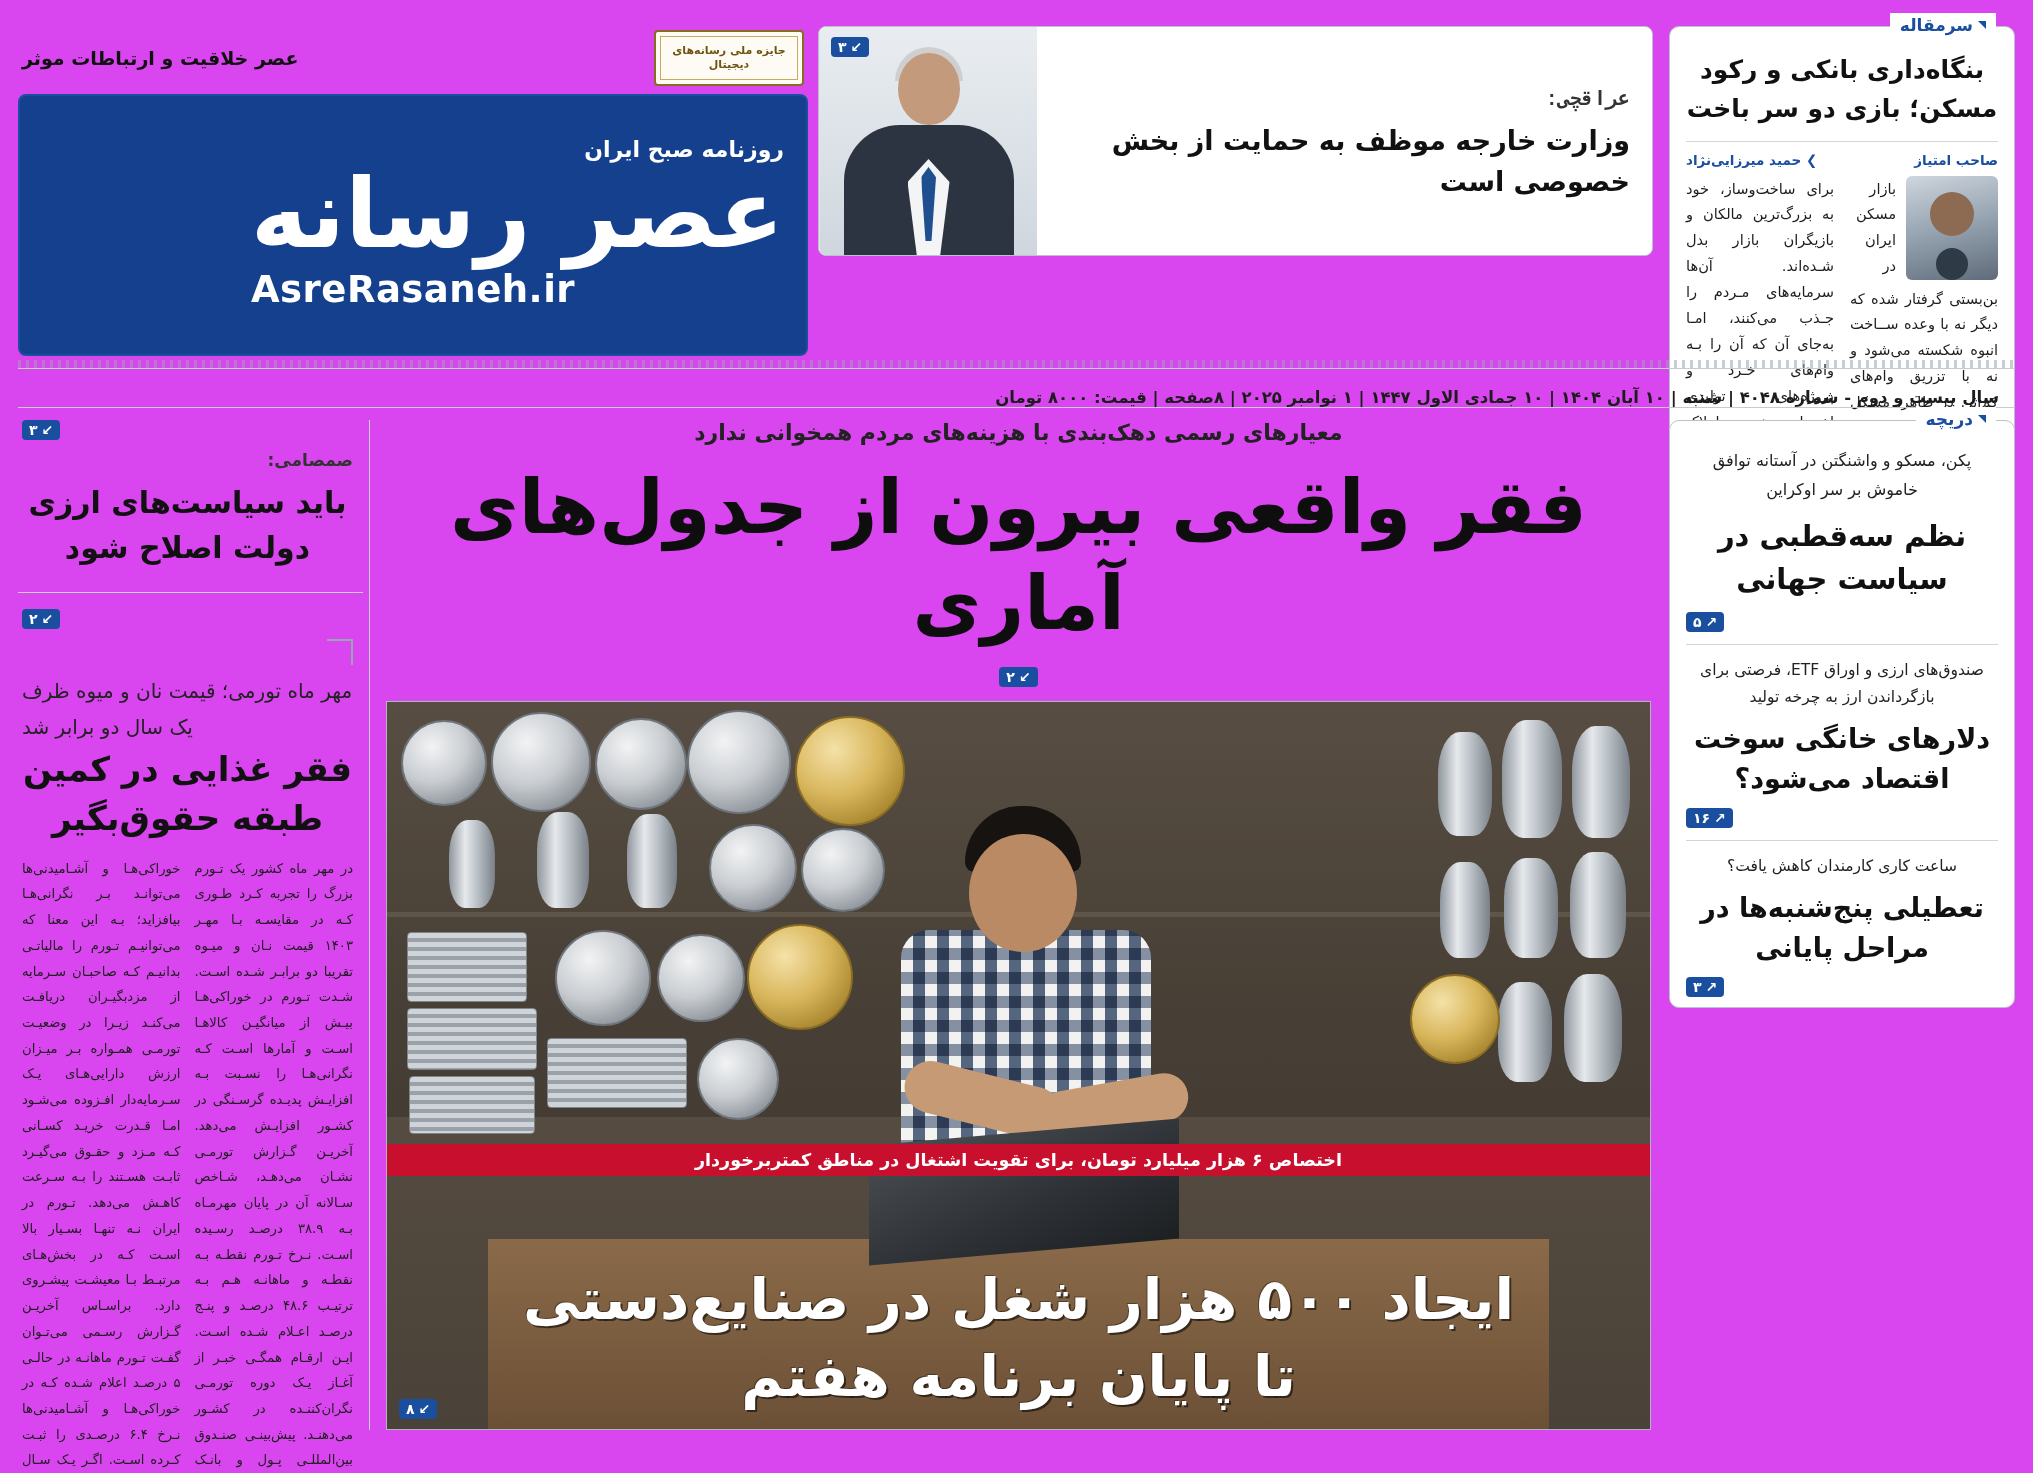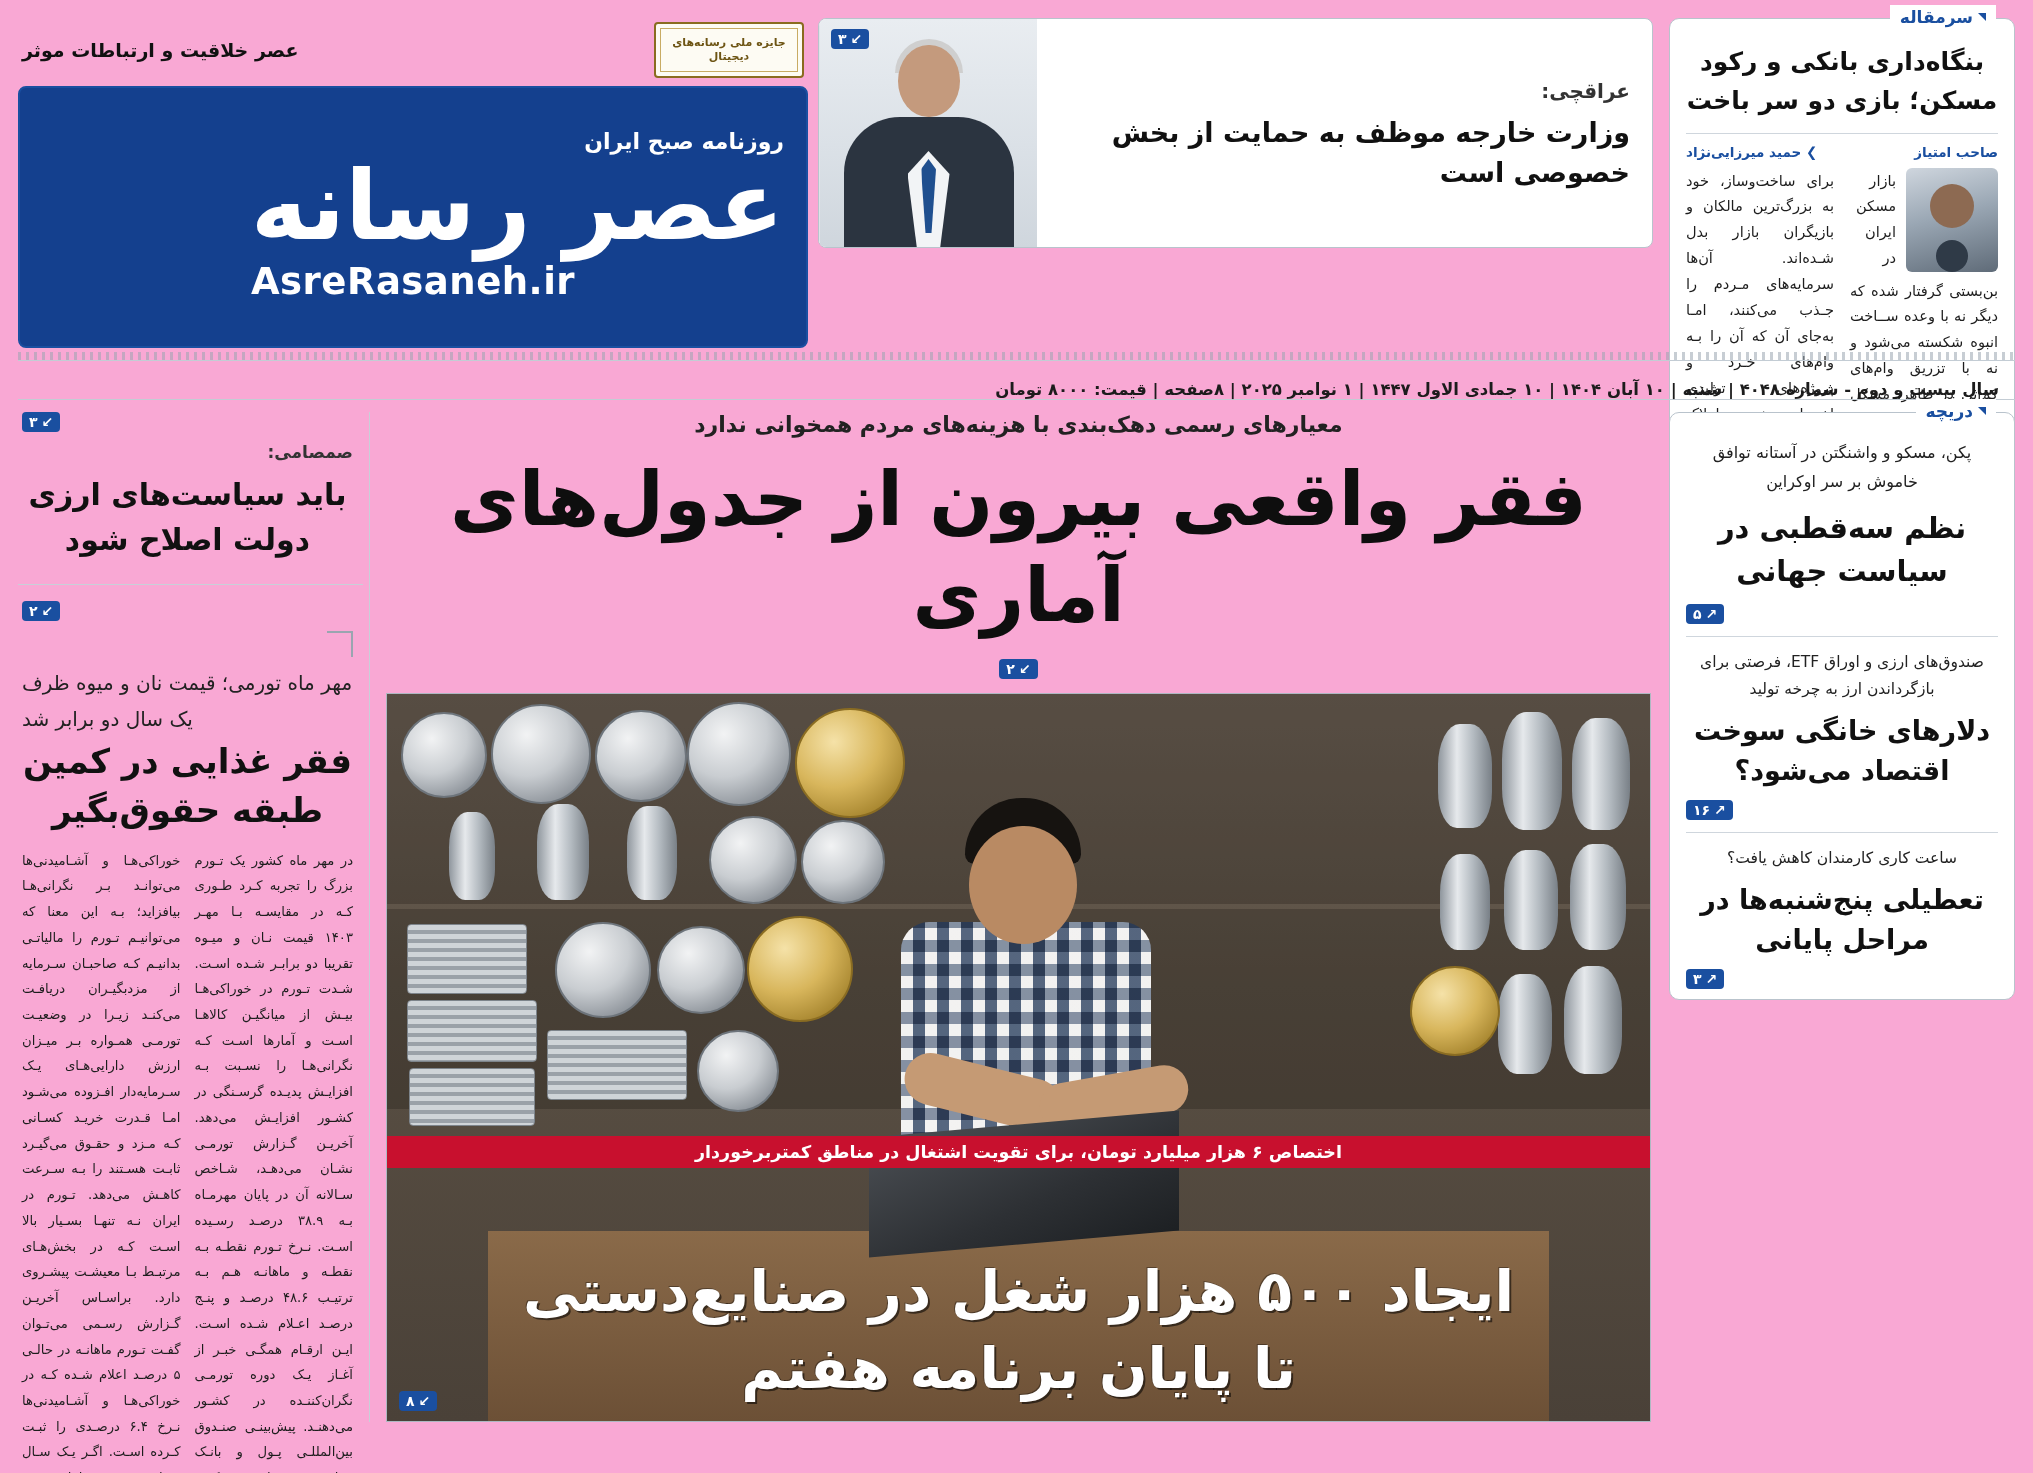--- a/index.html
+++ b/index.html
@@ -7,22 +7,22 @@
     width: 2033px;
     height: 1473px;
     background: #ffffff;
     font-family: "DejaVu Sans", "Liberation Sans", sans-serif;
     overflow: hidden;
   }
   .page {
     position: relative;
     width: 2033px;
     height: 1473px;
-    background: #f9a8d4;
-    padding: 18px 18px;
+    background: #d946ef;
+    padding: 26px 18px;
   }
 
   
   .masthead-row {
     display: flex;
     flex-direction: row;
     align-items: stretch;
     height: 330px;
   }
 
@@ -147,20 +147,21 @@
     display: flex;
     flex-direction: column;
     justify-content: center;
     text-align: right;
   }
   .oraghchi-kicker {
     font-size: 20px;
     color: #333;
     margin-bottom: 10px;
     font-weight: bold;
+    font-family: Liberation Mono, monospace;
   }
   .oraghchi-title {
     font-size: 27px;
     line-height: 1.5;
     font-weight: bold;
     color: #111;
   }
   .oraghchi-photo {
     width: 218px;
     flex: 0 0 218px;

